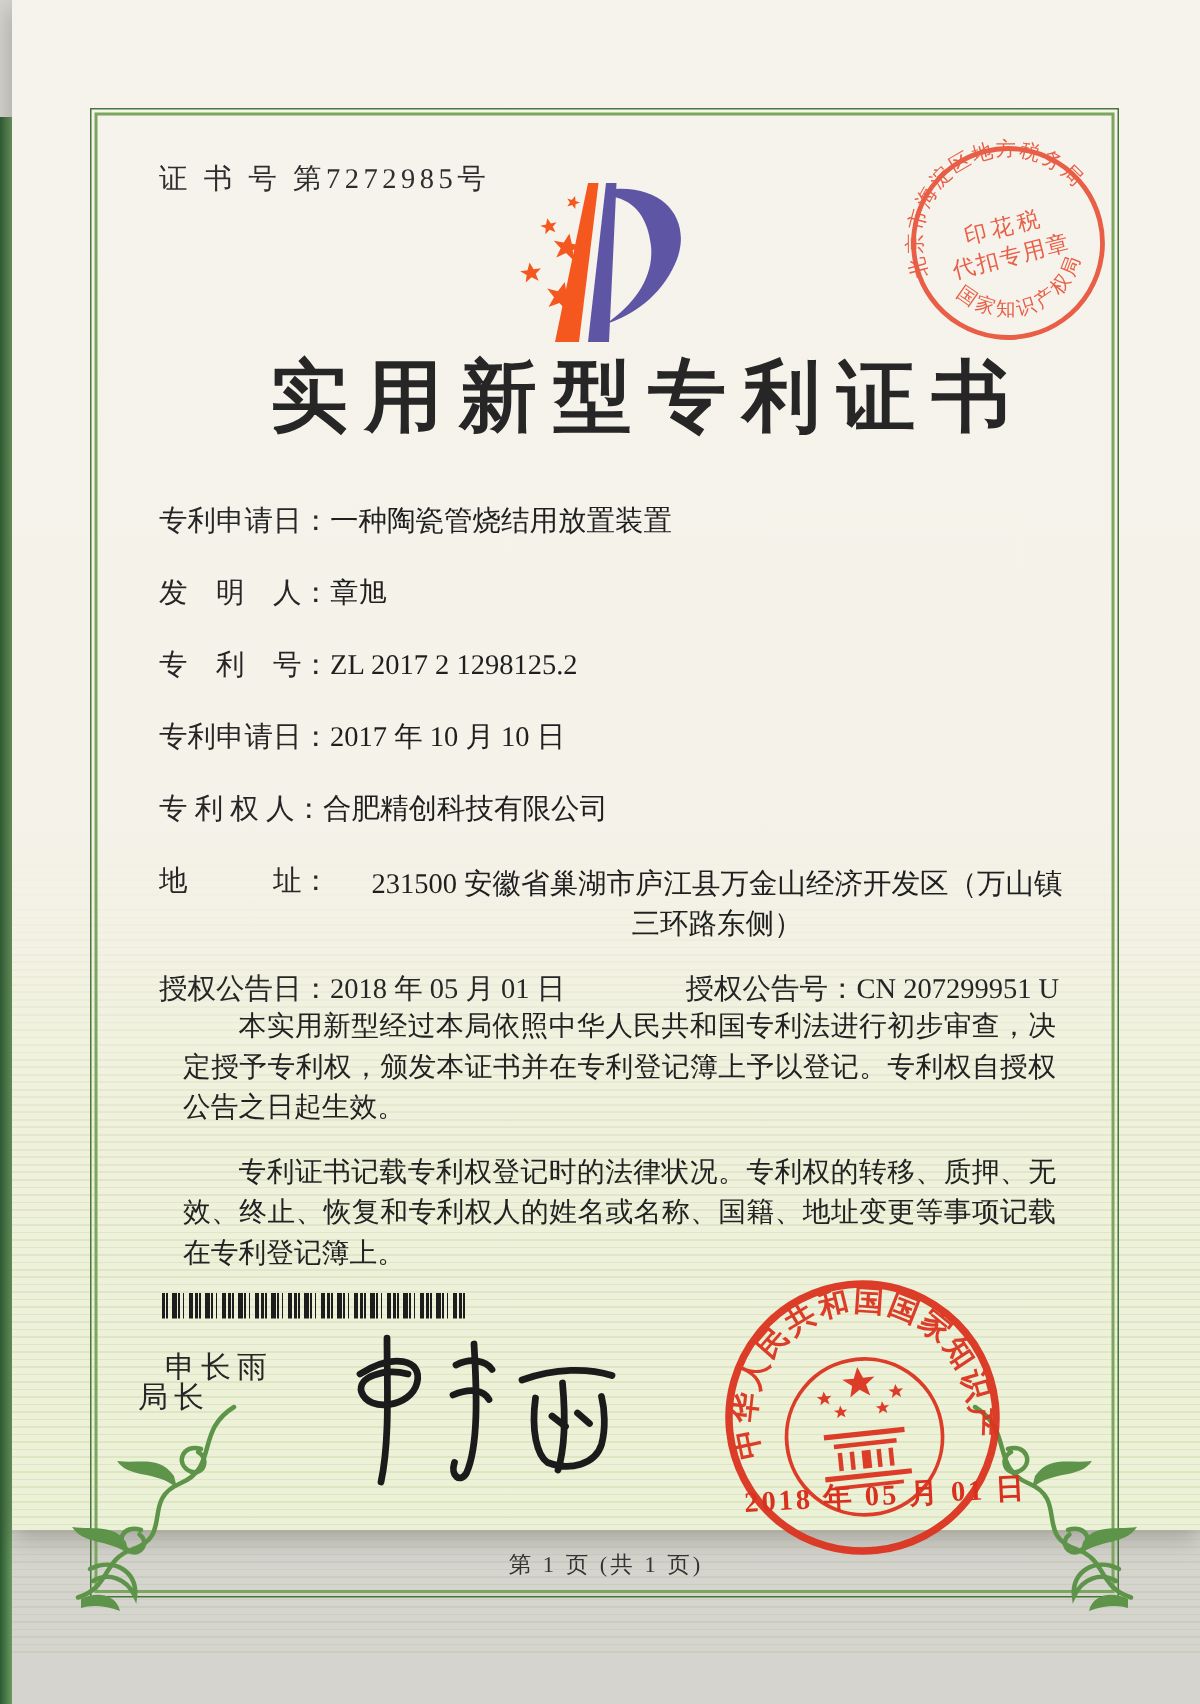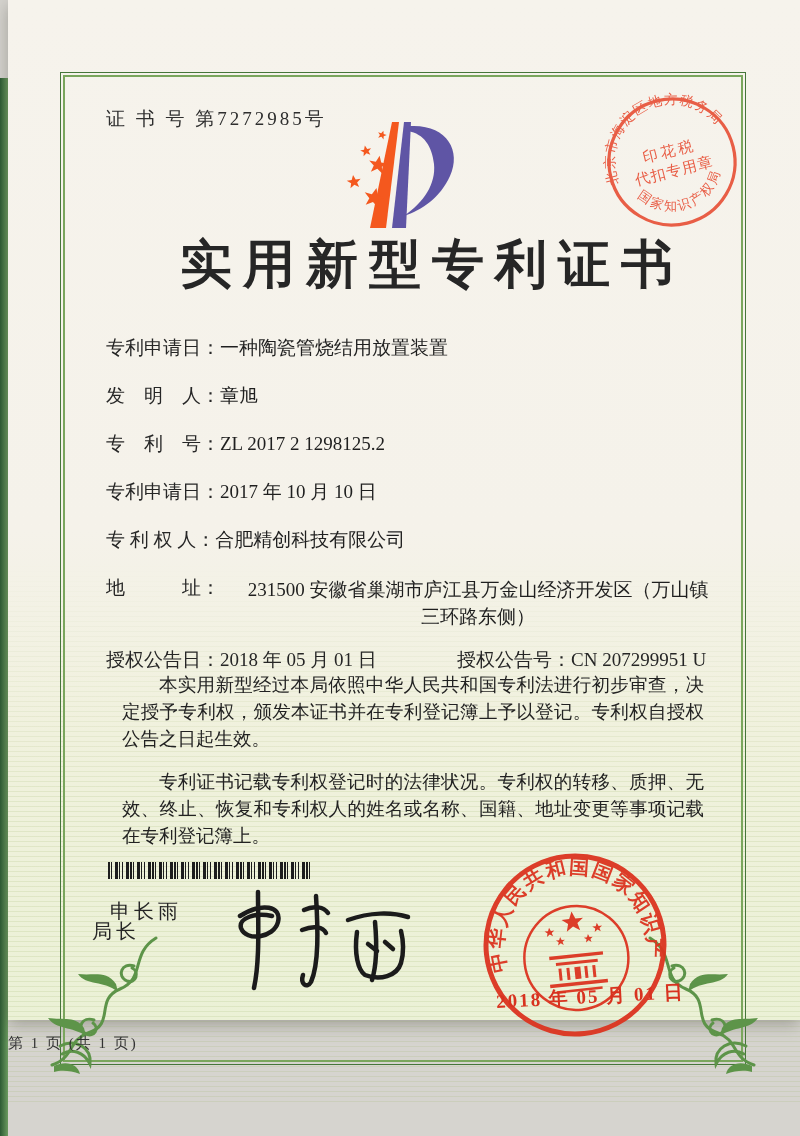--- a/index.html
+++ b/index.html
@@ -48,21 +48,21 @@
       #1d1d1d 7px 10px,transparent 10px 11px,
       #1d1d1d 11px 12px,transparent 12px 14px,
       #1d1d1d 14px 15px,transparent 15px 18px,
       #1d1d1d 18px 21px,transparent 21px 22px);}
   .signer-title{position:absolute;left:84px;top:918px;font-size:20px;letter-spacing:4px;}
   .signer-name{position:absolute;left:102px;top:898px;font-size:20px;letter-spacing:4px;}
   .signature{position:absolute;left:212px;top:884px;width:200px;height:110px;}
   .seal{position:absolute;left:468px;top:846px;width:198px;height:198px;transform:rotate(-6deg);opacity:.95;}
   .seal-date{position:absolute;left:488px;top:984px;font-size:19px;font-weight:700;
     color:#d8321f;letter-spacing:2px;transform:rotate(-3deg);}
-  .footer{position:absolute;left:0;top:1034px;width:100%;
+  .footer{position:absolute;left:0;top:1034px;width:100%;text-align:center;
     font-size:15px;letter-spacing:2px;color:#333;}
   svg text{font-family:"Liberation Serif","DejaVu Serif",serif;}
 </style>
 </head>
 <body>
 
 <div class="spine"></div>
 
 <div class="paper">
   <div class="guilloche"></div>

